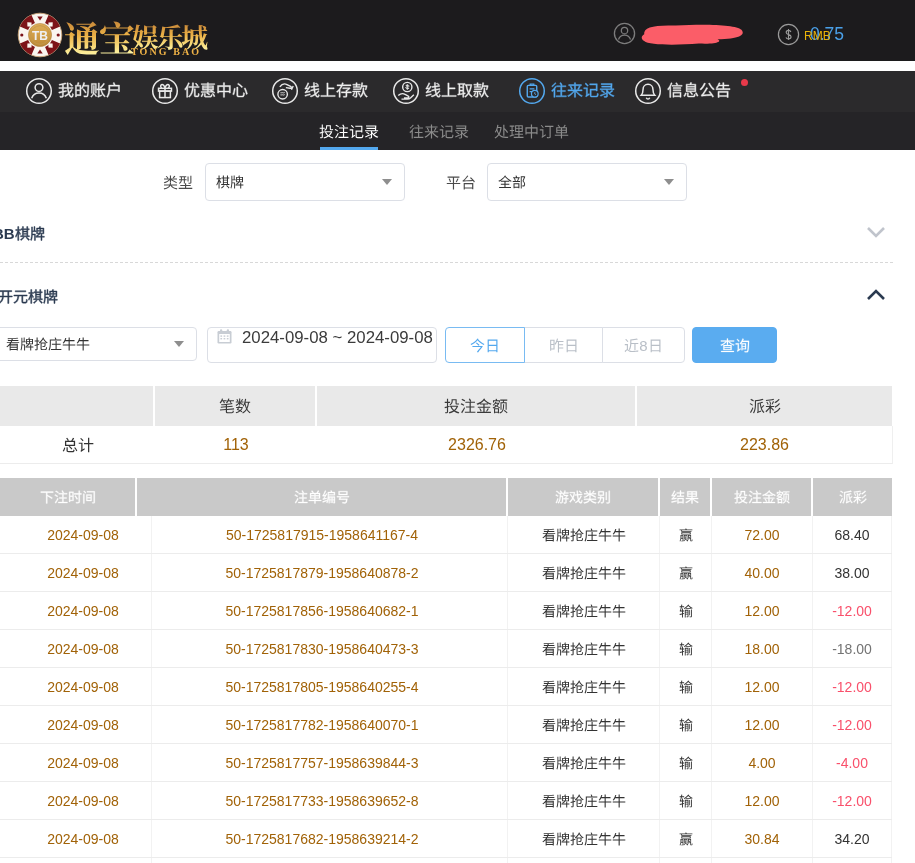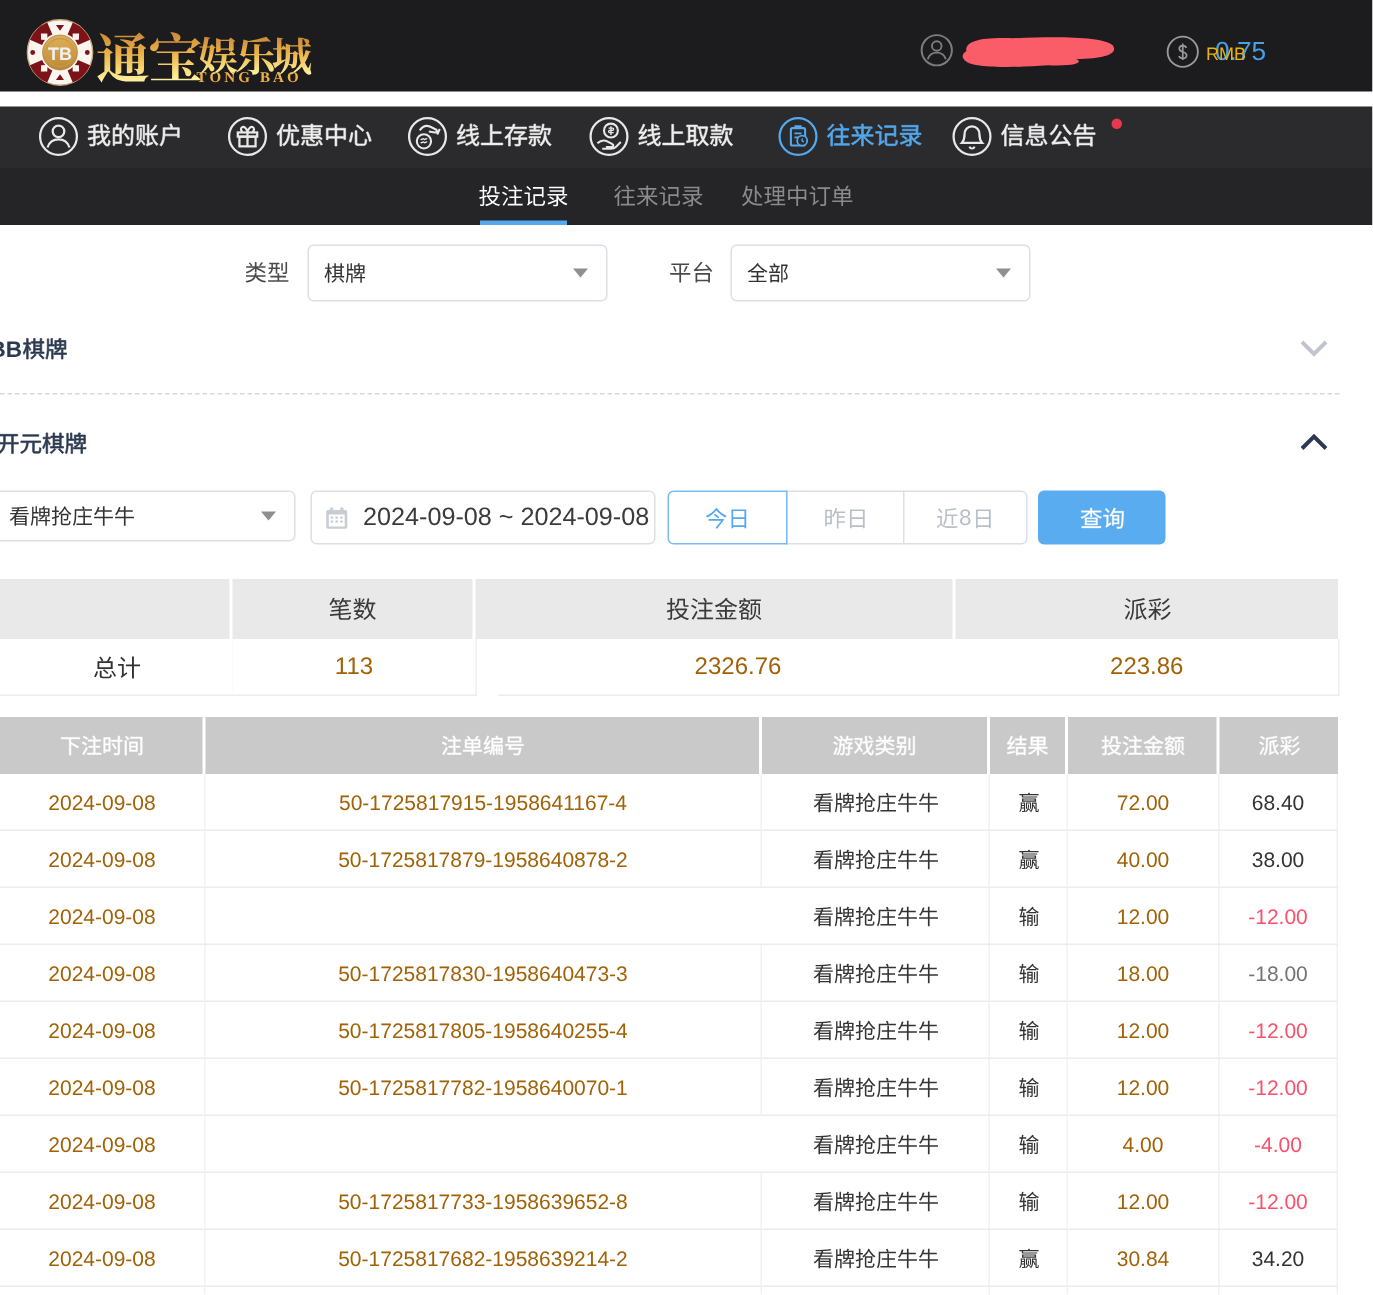--- a/index.html
+++ b/index.html
@@ -3,28 +3,28 @@
 html,body{margin:0;padding:0}
 body{width:915px;height:863px;overflow:hidden;position:relative;background:#fff;font-family:"Liberation Sans",sans-serif}
 .cj{display:inline-block}
 .num{font-size:14px;color:#a16207}
 .top{position:absolute;left:0;top:0;width:915px;height:61px;background:#1c1b1d}
 .nav{position:absolute;left:0;top:71px;width:915px;height:41px;background:#2b2a2c}
 .ni{position:absolute;top:6px;display:flex;align-items:center;gap:5px}
 .subnav{position:absolute;left:0;top:112px;width:915px;height:38px;background:#252427}
 .sel{position:absolute;height:38px;background:#fff;border:1px solid #dcdfe6;border-radius:4px;display:flex;align-items:center;padding-left:10px;box-sizing:border-box}
 .caret{position:absolute;right:12px;top:50%;margin-top:-3px;width:0;height:0;border-left:5px solid transparent;border-right:5px solid transparent;border-top:6px solid #8e8e8e}
-.dateinp{position:absolute;left:207px;top:327px;width:230px;height:36px;border:1px solid #dcdfe6;border-radius:4px;display:flex;align-items:center;padding-left:8px;box-sizing:border-box}
+.dateinp{position:absolute;left:207px;top:327px;width:230px;height:36px;border:1px solid #dcdfe6;border-radius:4px;display:flex;padding-left:8px;box-sizing:border-box}
 .btn{position:absolute;top:327px;height:36px;border:1px solid #dcdfe6;border-radius:4px;display:flex;align-items:center;justify-content:center;box-sizing:border-box;background:#fff}
 .sumhead{position:absolute;top:386px;height:40px;background:#e9e9e9;display:flex;align-items:center;justify-content:center}
 .sumcell{position:absolute;top:426px;height:37px;background:#fff;border-bottom:1px solid #ececec;display:flex;align-items:center;justify-content:center}
 .thead{position:absolute;top:478px;height:38px;background:#c9c9c9;display:flex;align-items:center;justify-content:center}
 .row{position:absolute;left:0;width:892px;height:38px;border-bottom:1px solid #ececec;box-sizing:border-box}
 .row .c{position:absolute;top:0;height:100%;display:flex;align-items:center;justify-content:center;border-right:1px solid #f2f2f2;box-sizing:border-box}
-.c1{left:0;width:137px}.c2{left:137px;width:371px}.c3{left:508px;width:152px}.c4{left:660px;width:52px}.c5{left:712px;width:101px}.c6{left:813px;width:79px}
+.c1{left:15px;width:137px}.c2{left:137px;width:371px}.c3{left:508px;width:152px}.c4{left:660px;width:52px}.c5{left:712px;width:101px}.c6{left:813px;width:79px}
 </style></head>
 <body>
 
 <div class="top">
   <div style="position:absolute;left:17px;top:12px"><svg width="46" height="46" viewBox="0 0 46 46">
 <circle cx="23" cy="23" r="21.8" fill="#faf5ef" stroke="#c9a478" stroke-width="0.9"></circle>
 <g fill="#7d1318">
 <g transform="rotate(45 23 23)">
             <path d="M14.83 2.79 A21.8 21.8 0 0 1 31.17 2.79 L27.87 10.95 A13 13 0 0 0 18.13 10.95 Z"></path>
             <path d="M23 11.2l2.9-3.1-2.9-3.1-2.9 3.1z" fill="#faf5ef"></path>
@@ -327,21 +327,21 @@
   </div>
 <div class="sumcell" style="left:0;width:155px;border-right:1px solid #efefef">
     <svg class="cj " style="width:32px;height:16px;vertical-align:-2.1px;" viewBox="0 -88 200 100" fill="#333">
       <use href="#u603b" x="0"></use>
       <use href="#u8ba1" x="100"></use>
     </svg>
   </div>
 <div class="sumcell" style="left:155px;width:162px;border-right:1px solid #efefef">
     <span class="num" style="font-size:16px">113</span>
   </div>
-<div class="sumcell" style="left:332px;width:320px;border-right:3px solid #0f172a">
+<div class="sumcell" style="left:317px;width:320px;border-right:3px solid #0f172a">
     <span class="num" style="font-size:16px">2326.76</span>
   </div>
 <div class="sumcell" style="left:637px;width:255px;border-right:1px solid #efefef">
     <span class="num" style="font-size:16px">223.86</span>
   </div>
 
 <div class="thead" style="left:0;width:135px">
     <svg class="cj " style="width:56px;height:14px;vertical-align:-1.8px;" viewBox="0 -88 400 100" fill="#fff" stroke="#fff" stroke-width="2.2">
       <use href="#u4e0b" x="0"></use>
       <use href="#u6ce8" x="100"></use>
@@ -440,20 +440,23 @@
       <span class="num">40.00</span>
     </div>
 <div class="c c6">
       <span class="num" style="color:#333">38.00</span>
     </div>
 </div>
 <div class="row" style="top:592px">
 <div class="c c1">
       <span class="num">2024-09-08</span>
     </div>
+<div class="c c2">
+      <span class="num">50-1725817856-1958640682-1</span>
+    </div>
 <div class="c c3">
       <svg class="cj " style="width:84px;height:14px;vertical-align:-1.8px;" viewBox="0 -88 600 100" fill="#333">
         <use href="#u770b" x="0"></use>
         <use href="#u724c" x="100"></use>
         <use href="#u62a2" x="200"></use>
         <use href="#u5e84" x="300"></use>
         <use href="#u725b" x="400"></use>
         <use href="#u725b" x="500"></use>
       </svg>
     </div>
@@ -552,20 +555,23 @@
 <div class="c c5">
       <span class="num">12.00</span>
     </div>
 <div class="c c6">
       <span class="num" style="color:#f9506b">-12.00</span>
     </div>
 </div>
 <div class="row" style="top:744px">
 <div class="c c1">
       <span class="num">2024-09-08</span>
+    </div>
+<div class="c c2">
+      <span class="num">50-1725817757-1958639844-3</span>
     </div>
 <div class="c c3">
       <svg class="cj " style="width:84px;height:14px;vertical-align:-1.8px;" viewBox="0 -88 600 100" fill="#333">
         <use href="#u770b" x="0"></use>
         <use href="#u724c" x="100"></use>
         <use href="#u62a2" x="200"></use>
         <use href="#u5e84" x="300"></use>
         <use href="#u725b" x="400"></use>
         <use href="#u725b" x="500"></use>
       </svg>

